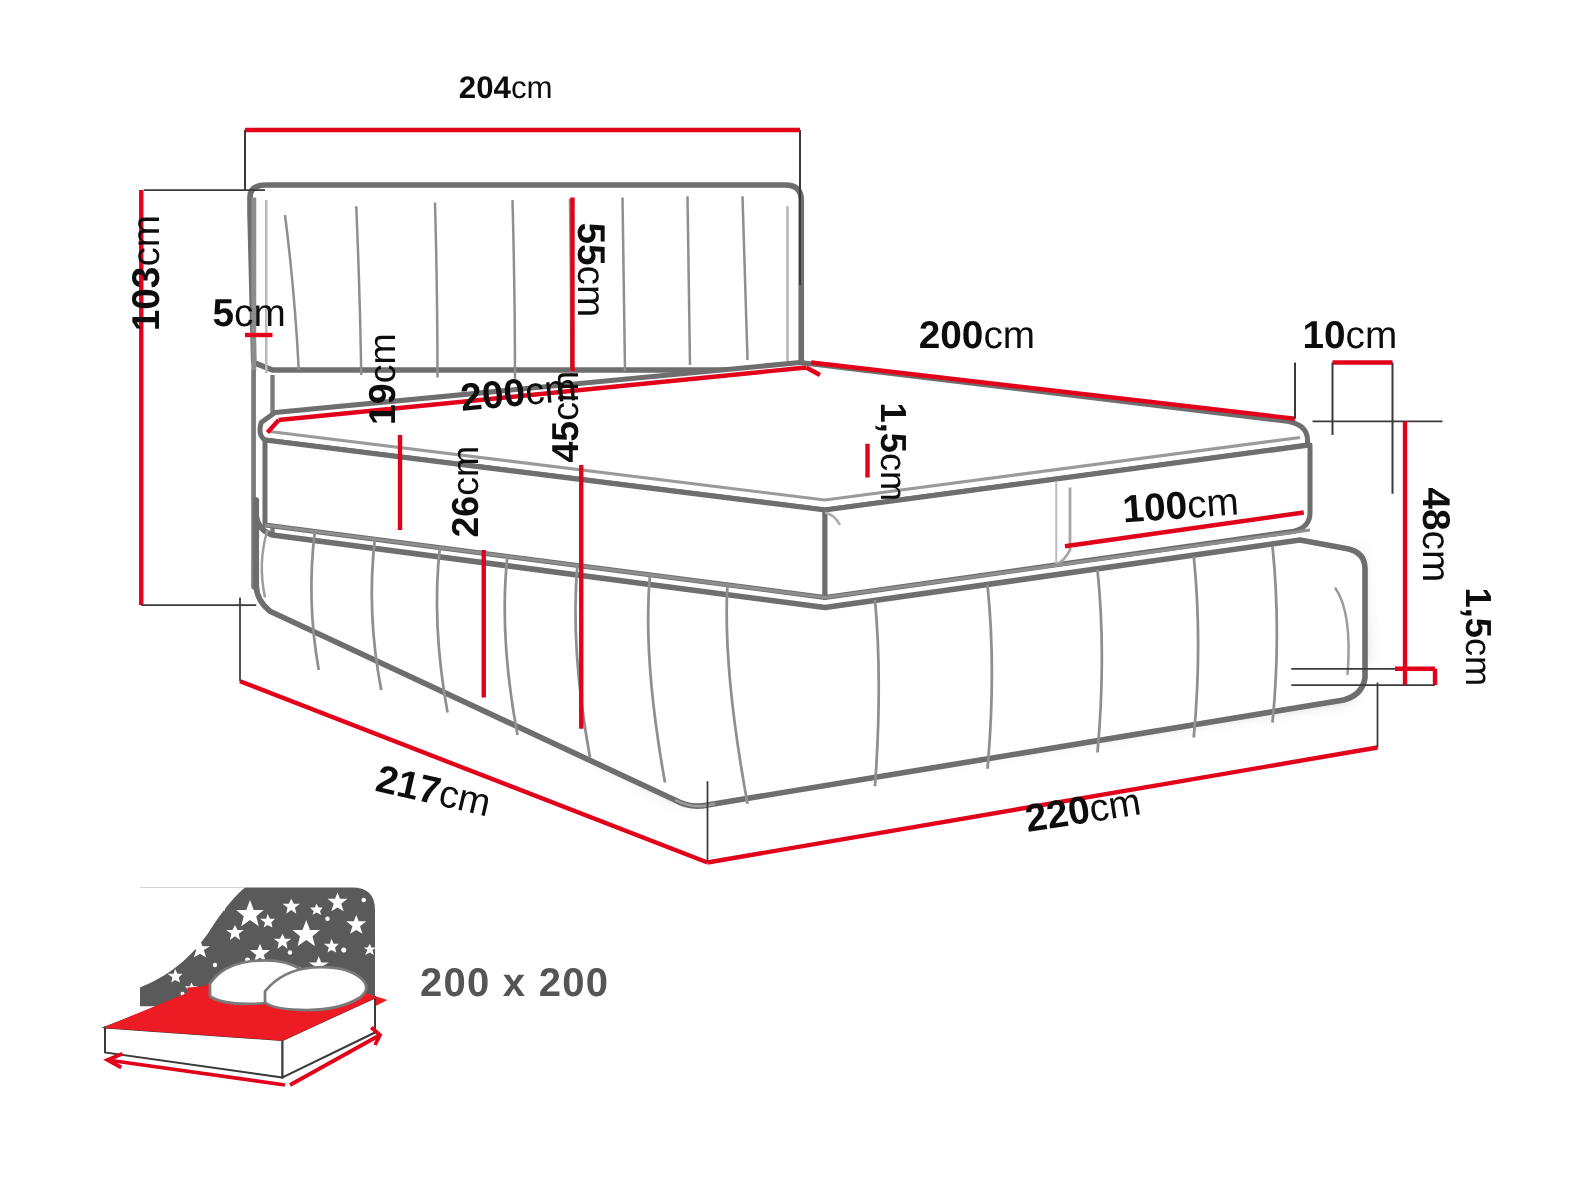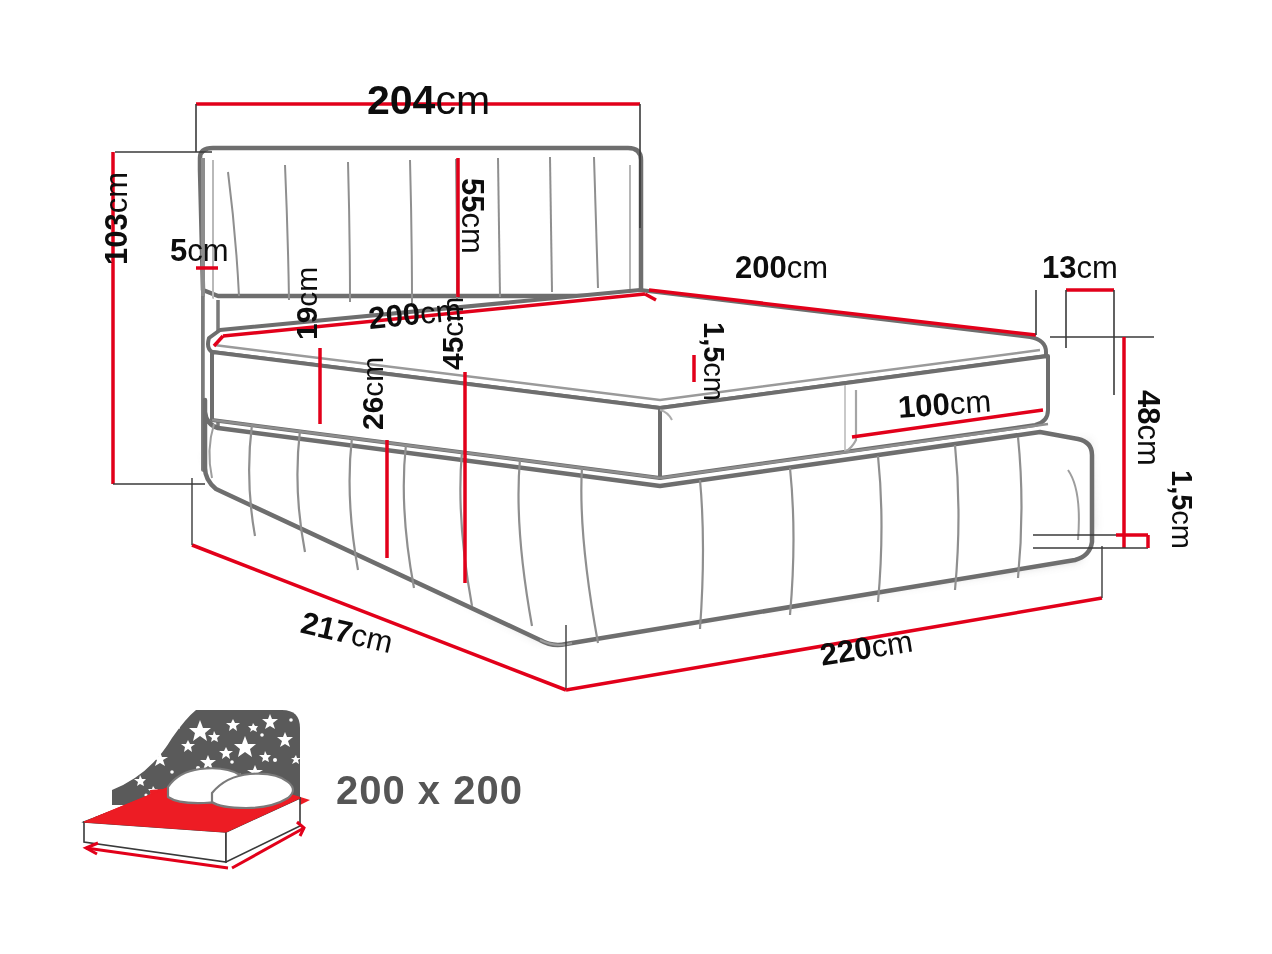--- a/index.html
+++ b/index.html
@@ -316,21 +316,21 @@
 
       <g stroke="#e2001a" stroke-width="3" fill="none">
         <line x1="86" y1="848" x2="228" y2="868"></line>
         <polyline points="98,843 86,848 97,854"></polyline>
         <line x1="232" y1="868" x2="304" y2="828"></line>
         <polyline points="297,822 304,828 300,836"></polyline>
       </g>
     </g>
   </svg>
 
-  <div class="dim-label" style="left:367px; top:80px; font-size:41px;">
+  <div class="dim-label" style="left:367px; top:58px; font-size:25px;">
     <span class="num">204</span><span class="unit">cm</span>
   </div>
 
   <div class="dim-label rot-cw" style="left:488px; top:178px; font-size:31px;">
     <span class="num">55</span><span class="unit">cm</span>
   </div>
 
   <div class="dim-label" style="left:170px; top:235px; font-size:31px;text-align:center;">
     <span class="num">5</span><span class="unit">cm</span>
   </div>
@@ -361,34 +361,34 @@
 
   <div class="dim-label" style="left:438px; top:370px; font-size:30px; transform: rotate(-90deg); transform-origin: left top;">
     <span class="num">45</span><span class="unit">cm</span>
   </div>
 
   <div class="dim-label" style="left:897px; top:392px; font-size:31px; transform: rotate(-4deg); transform-origin:left top;">
     <span class="num">100</span><span class="unit">cm</span>
   </div>
 
   <div class="dim-label" style="left:1042px; top:252px; font-size:31px;">
-    <span class="num">13</span><span class="unit">cm</span>
+    <span class="num">10</span><span class="unit">cm</span>
   </div>
 
   <div class="dim-label rot-cw" style="left:1164px; top:390px; font-size:31px;">
     <span class="num">48</span><span class="unit">cm</span>
   </div>
 
   <div class="dim-label rot-cw" style="left:1196px; top:470px; font-size:29px;">
     <span class="num">1,5</span><span class="unit">cm</span>
   </div>
 
   <div class="dim-label" style="left:305px; top:607px; font-size:31px; transform: rotate(13deg); transform-origin:left top;">
     <span class="num">217</span><span class="unit">cm</span>
   </div>
 
   <div class="dim-label" style="left:818px; top:640px; font-size:31px; transform: rotate(-9deg); transform-origin:left top;">
     <span class="num">220</span><span class="unit">cm</span>
   </div>
 
-  <div class="size-text" style="left:336px; top:768px; font-size:40px; letter-spacing:1px;">200 x 200</div>
+  <div class="size-text" style="left:336px; top:768px; font-size:32px; letter-spacing:1px;">200 x 200</div>
 
 </div>
 
 </body></html>

